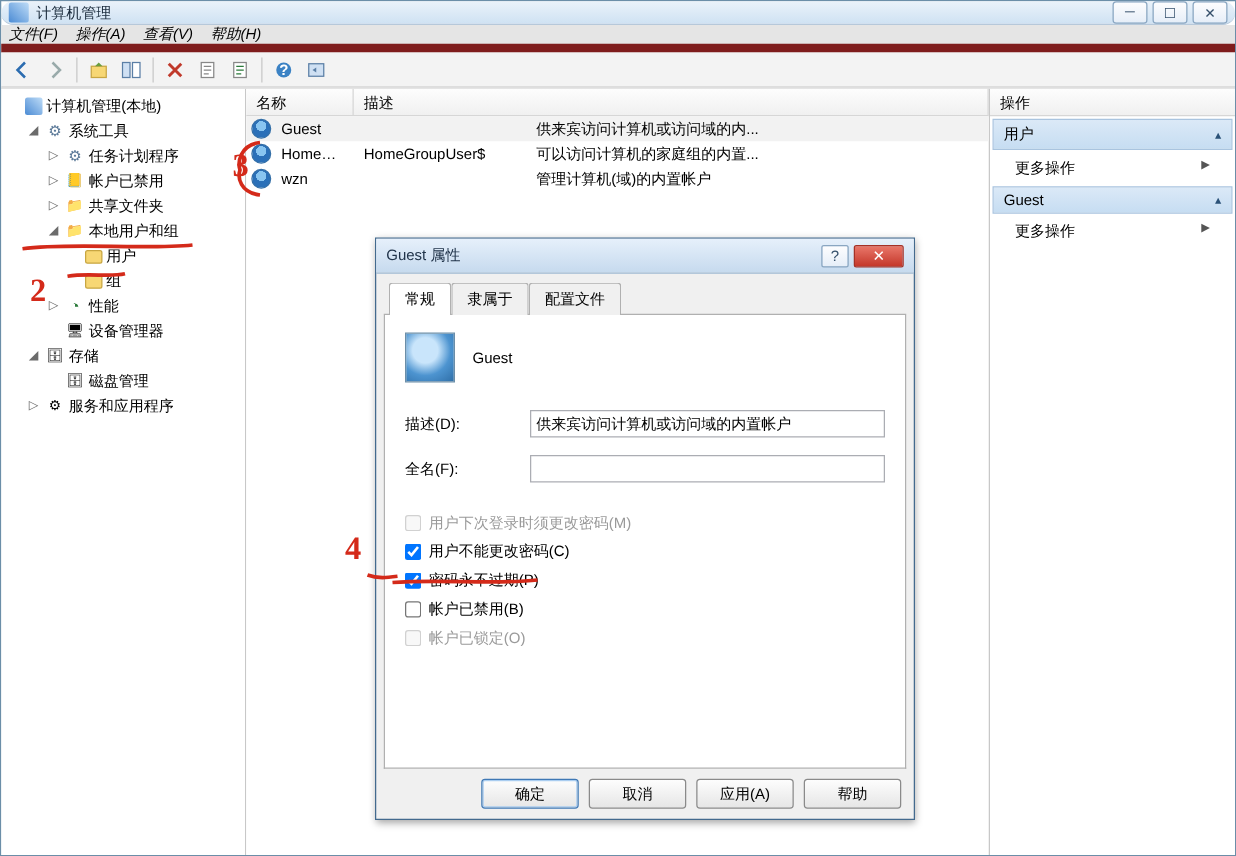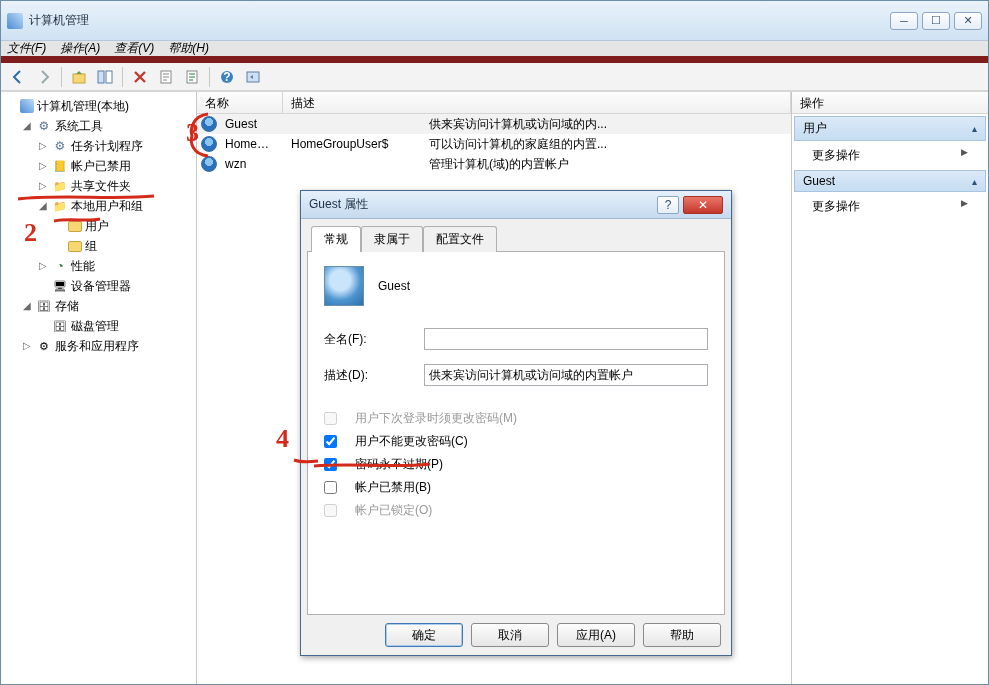--- a/index.html
+++ b/index.html
@@ -1,20 +1,20 @@
 <!DOCTYPE html>
 <html><head>
 <meta charset="utf-8">
 <style>
 * { box-sizing: border-box; margin: 0; padding: 0; font-family: "Microsoft YaHei", "Segoe UI", Tahoma, sans-serif; font-size: 12px; }
 body { background: #fff; width: 989px; height: 685px; overflow: hidden; position: relative; }
 
 
 .window { width: 989px; height: 685px; border: 1px solid #6b8ea8; background: #fff; display: flex; flex-direction: column; }
-.titlebar { height: 40px; background: linear-gradient(#eaf2fa, #cfe2f3); display: flex; align-items: center; padding: 0 6px; border-bottom: 1px solid #b6c8da; }
+.titlebar { height: 19px; background: linear-gradient(#eaf2fa, #cfe2f3); display: flex; align-items: center; padding: 0 6px; border-bottom: 1px solid #b6c8da; border-radius: 12px; }
 .titlebar .appicon { width: 16px; height: 16px; margin-right: 6px; background: linear-gradient(45deg,#4b8bd4,#bedcf7); border-radius:2px; }
 .titlebar .title { flex: 1; color: #1a2b3c; }
 .winbtns { display: flex; gap: 4px; }
 .winbtn { width: 28px; height: 18px; border: 1px solid #8aa6c1; border-radius: 3px; background: linear-gradient(#fdfdfe,#e6eef8); display:flex; align-items:center; justify-content:center; color:#35506b; font-size:11px; cursor:pointer; }
 
 .menubar { height: 22px; background: #e5e5e5; border-bottom: 7px solid #7f1d1d; display: flex; align-items: center; padding: 0 6px; gap: 14px; font-style: italic; }
 .menubar span { cursor: pointer; }
 .toolbar { height: 28px; background: #f3f3f3; border-bottom: 1px solid #d6d6d6; display:flex; align-items:center; padding: 0 6px; gap:4px; }
 .tbtn { width:22px; height:22px; border:1px solid transparent; display:flex; align-items:center; justify-content:center; border-radius:3px; cursor:pointer; }
 .tbtn svg { width:16px; height:16px; }
@@ -64,21 +64,21 @@
 .dialog .body { padding:6px; height:calc(100% - 28px); display:flex; flex-direction:column;}
 .tabs { display:flex; border-bottom:1px solid #b0b0b0; padding-left:4px; gap:0;}
 .tab { padding:4px 12px; border:1px solid #b0b0b0; border-bottom:none; background:#f0f0f0; position:relative; top:1px; cursor:pointer; border-top-left-radius:3px; border-top-right-radius:3px;}
 .tab.active { background:#ffffff; }
 .tabpage { flex:1; background:#fff; border:1px solid #b0b0b0; border-top:none; padding:14px 16px 8px;}
 .tabpage .head { display:flex; align-items:center; gap:14px; margin-bottom:22px;}
 .tabpage .head .bigicon { width:40px; height:40px; background: radial-gradient(circle at 40% 35%, #c9e5fb 30%, #4d94d0 60%, #2f6fa8 100%); border:1px solid #6b8ea8;}
 .field { display:flex; align-items:center; margin-bottom:14px;}
 .field label { width:100px; }
 .field input[type=text] { flex:1; height:22px; border:1px solid #abadb3; padding:0 4px; background:#fff;}
-.chk { display:flex; align-items:center; gap:18px; margin-bottom:6px;}
+.chk { display:flex; align-items:center; gap:6px; margin-bottom:6px;}
 .chk input[type=checkbox] { width:13px; height:13px;}
 .chk.disabled { color:#9a9a9a;}
 .dlg-buttons { display:flex; gap:8px; justify-content:flex-end; padding:8px 4px 2px;}
 .btn { min-width:78px; height:24px; border:1px solid #8a8a8a; background:linear-gradient(#fdfdfd,#e6e6e6); border-radius:3px; cursor:pointer;}
 .btn.primary { border-color:#3f78b5; box-shadow:inset 0 0 0 1px #aacdf0;}
 
 
 .ann { position:absolute; z-index:3; color:#d42a1a; pointer-events:none; }
 .ann svg { overflow:visible; }
 .ann-num { font:700 26px/1 "Comic Sans MS","Segoe Script",cursive; color:#d42a1a; }
@@ -328,26 +328,26 @@
       <div class="tab active">常规</div>
       <div class="tab">隶属于</div>
       <div class="tab">配置文件</div>
     </div>
     <div class="tabpage">
       <div class="head">
         <div class="bigicon"></div>
         <div>Guest</div>
       </div>
       <div class="field">
+        <label>描述(D):</label>
+        <input type="text" value="供来宾访问计算机或访问域的内置帐户" style="">
+      </div>
+      <div class="field">
         <label>全名(F):</label>
         <input type="text" value="" style="">
-      </div>
-      <div class="field">
-        <label>描述(D):</label>
-        <input type="text" value="供来宾访问计算机或访问域的内置帐户" style="">
       </div>
       <div style="height:10px"></div>
       <div class="chk disabled">
         <input type="checkbox" disabled="" style="">
         <span>用户下次登录时须更改密码(M)</span>
       </div>
       <div class="chk">
         <input type="checkbox" checked="" style="">
         <span>用户不能更改密码(C)</span>
       </div>

